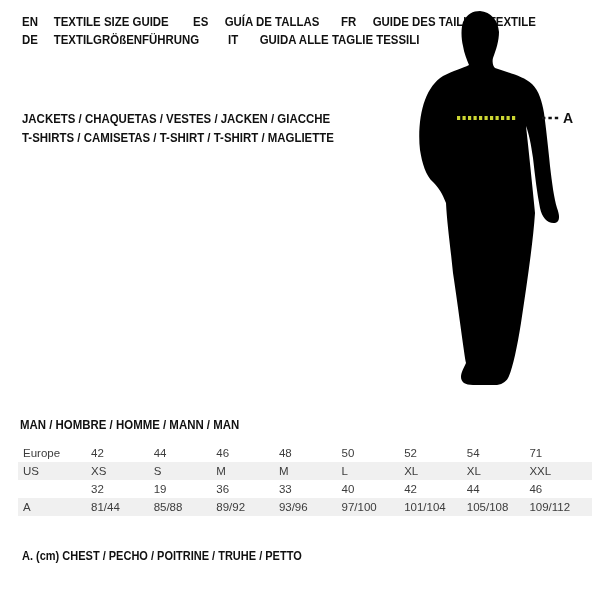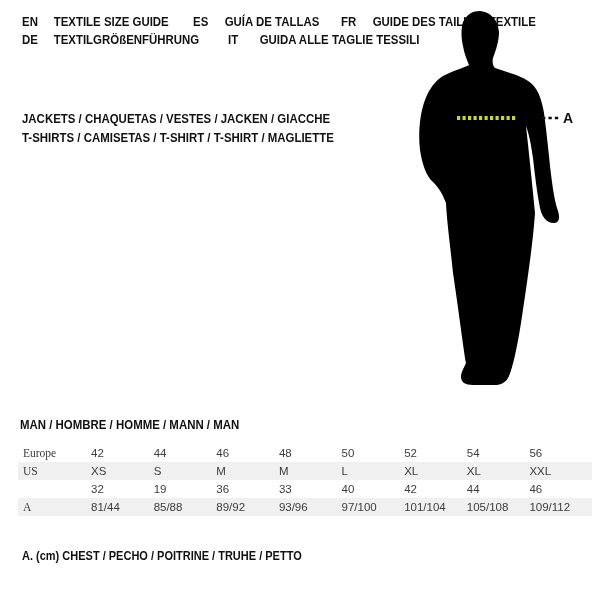--- a/index.html
+++ b/index.html
@@ -20,21 +20,21 @@
   .figure{position:absolute;left:395px;top:8px;width:185px;height:390px;}
 
   
   .man-title{position:absolute;left:20px;top:417px;font-weight:bold;font-size:13px;}
 
   
   .size-table{position:absolute;left:18px;top:444px;width:574px;font-size:11.5px;color:#3c3c3c;}
   .thead{height:17px;line-height:17px;background:var(--header-bg,#c6c6c6);padding-left:5px;}
   .trow{display:grid;grid-template-columns:73px repeat(8,1fr);height:18px;align-items:center;}
   .trow:nth-child(even){background:var(--row-alt,#f0f0f0);}
-  .tlabel{padding-left:5px;text-align:left;font-family:Liberation Serif, serif;}
+  .tlabel{padding-left:5px;text-align:left;}
   .tcell{text-align:left;}
 
   
   .footnote{position:absolute;left:22px;top:549px;font-weight:bold;font-size:12.5px;text-align:right;}
 </style>
 </head>
 <body>
 
 <div class="lang">
   <div class="lang-row cond">
@@ -99,21 +99,21 @@
 <div class="size-table">
   <div class="trow">
     <div class="tlabel">Europe</div>
     <div class="tcell">42</div>
     <div class="tcell">44</div>
     <div class="tcell">46</div>
     <div class="tcell">48</div>
     <div class="tcell">50</div>
     <div class="tcell">52</div>
     <div class="tcell">54</div>
-    <div class="tcell">56</div>
+    <div class="tcell">71</div>
   </div>
   <div class="trow">
     <div class="tlabel">US</div>
     <div class="tcell">XS</div>
     <div class="tcell">S</div>
     <div class="tcell">M</div>
     <div class="tcell">M</div>
     <div class="tcell">L</div>
     <div class="tcell">XL</div>
     <div class="tcell">XL</div>

